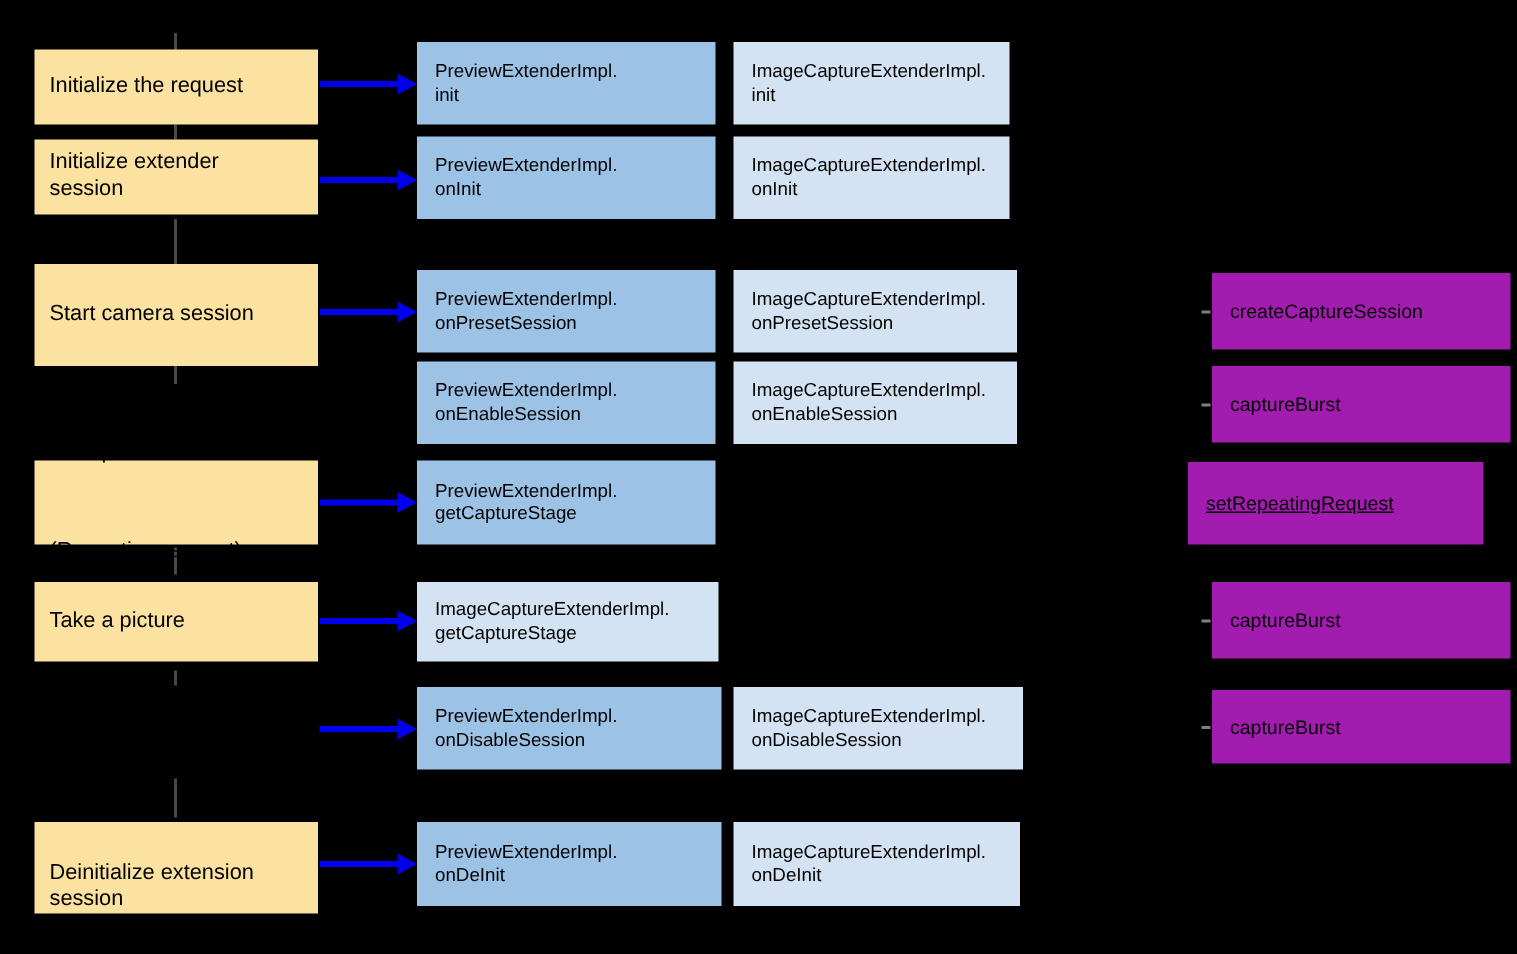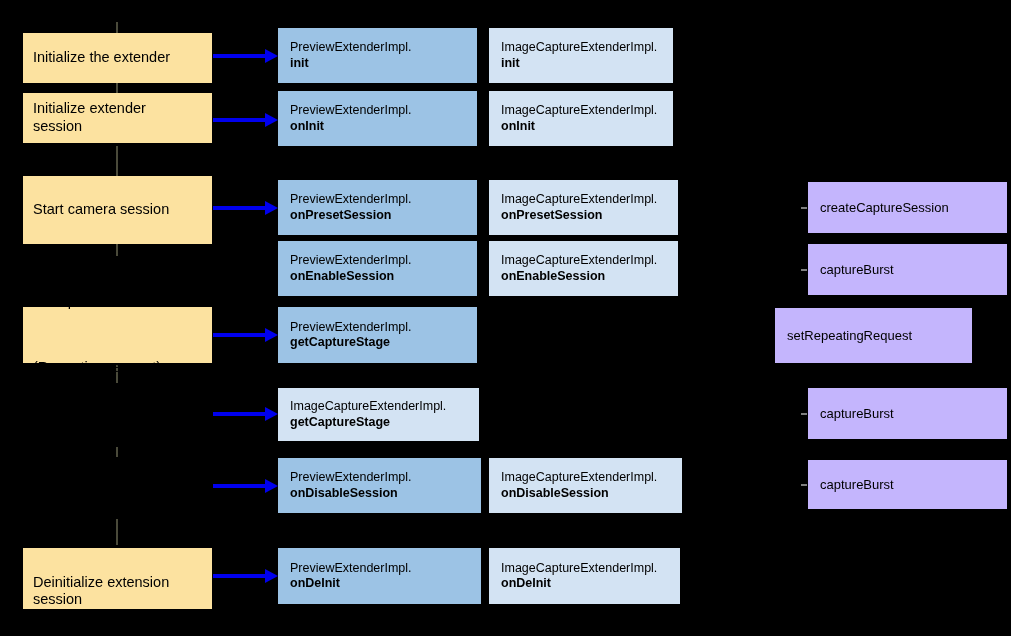--- a/index.html
+++ b/index.html
@@ -42,34 +42,34 @@
   
   .m-capture {
     background: #d3e3f3;
     color: #000000;
     font-size: 12.5px;
     padding: 0 12px;
     align-items: flex-start;
   }
   
   .c2 {
-    background: #c4b5fd;
+    background: #a21caf;
     color: #000000;
     font-size: 13px;
     padding: 0 12px;
     align-items: flex-start;
   }
   .cls {
     display: block;
     font-weight: normal;
     white-space: nowrap;
   }
   .mth {
     display: block;
-    font-weight: bold;
+    font-weight: normal;
     white-space: nowrap;
   }
   .stage-line { display: block; white-space: nowrap; }
   .c2-label { display: block; white-space: nowrap; }
 
   
   .arrow {
     position: absolute;
     height: 0;
   }
@@ -110,21 +110,21 @@
 
   <div class="guide" style="left:116px; top:22px; height:12px;"></div>
   <div class="guide" style="left:116px; top:83px; height:10px;"></div>
   <div class="guide" style="left:116px; top:146px; height:30px;"></div>
   <div class="guide" style="left:116px; top:244px; height:12px;"></div>
   <div class="guide" style="left:116px; top:365px; height:18px;"></div>
   <div class="guide" style="left:116px; top:447px; height:10px;"></div>
   <div class="guide" style="left:116px; top:519px; height:26px;"></div>
 
   <div class="box stage" style="left:23px; top:33px; width:189px; height:50px;">
-    <span class="stage-line">Initialize the extender</span>
+    <span class="stage-line">Initialize the request</span>
   </div>
   <div class="arrow" style="left:213px; top:56px; width:65px;">
     <div class="shaft" style="width:54px;"></div>
     <div class="head" style="left:52px;"></div>
   </div>
   <div class="box m-preview" style="left:278px; top:28px; width:199px; height:55px;">
     <span class="cls">PreviewExtenderImpl.</span>
     <span class="mth">init</span>
   </div>
   <div class="box m-capture" style="left:489px; top:28px; width:184px; height:55px;">
@@ -190,24 +190,27 @@
   </div>
   <div class="arrow" style="left:213px; top:335px; width:65px;">
     <div class="shaft" style="width:54px;"></div>
     <div class="head" style="left:52px;"></div>
   </div>
   <div class="box m-preview" style="left:278px; top:307px; width:199px; height:56px;">
     <span class="cls">PreviewExtenderImpl.</span>
     <span class="mth">getCaptureStage</span>
   </div>
   <div class="tick" style="left:801px; top:334px;"></div>
-  <div class="box c2" style="left:775px; top:308px; width:197px; height:55px;">
+  <div class="box c2" style="left:792px; top:308px; width:197px; height:55px;text-decoration:underline;">
     <span class="c2-label">setRepeatingRequest</span>
   </div>
 
+  <div class="box stage" style="left:23px; top:388px; width:189px; height:53px;">
+    <span class="stage-line">Take a picture</span>
+  </div>
   <div class="arrow" style="left:213px; top:414px; width:65px;">
     <div class="shaft" style="width:54px;"></div>
     <div class="head" style="left:52px;"></div>
   </div>
   <div class="box m-capture" style="left:278px; top:388px; width:201px; height:53px;">
     <span class="cls">ImageCaptureExtenderImpl.</span>
     <span class="mth">getCaptureStage</span>
   </div>
   <div class="tick" style="left:801px; top:413px;"></div>
   <div class="box c2" style="left:808px; top:388px; width:199px; height:51px;">

